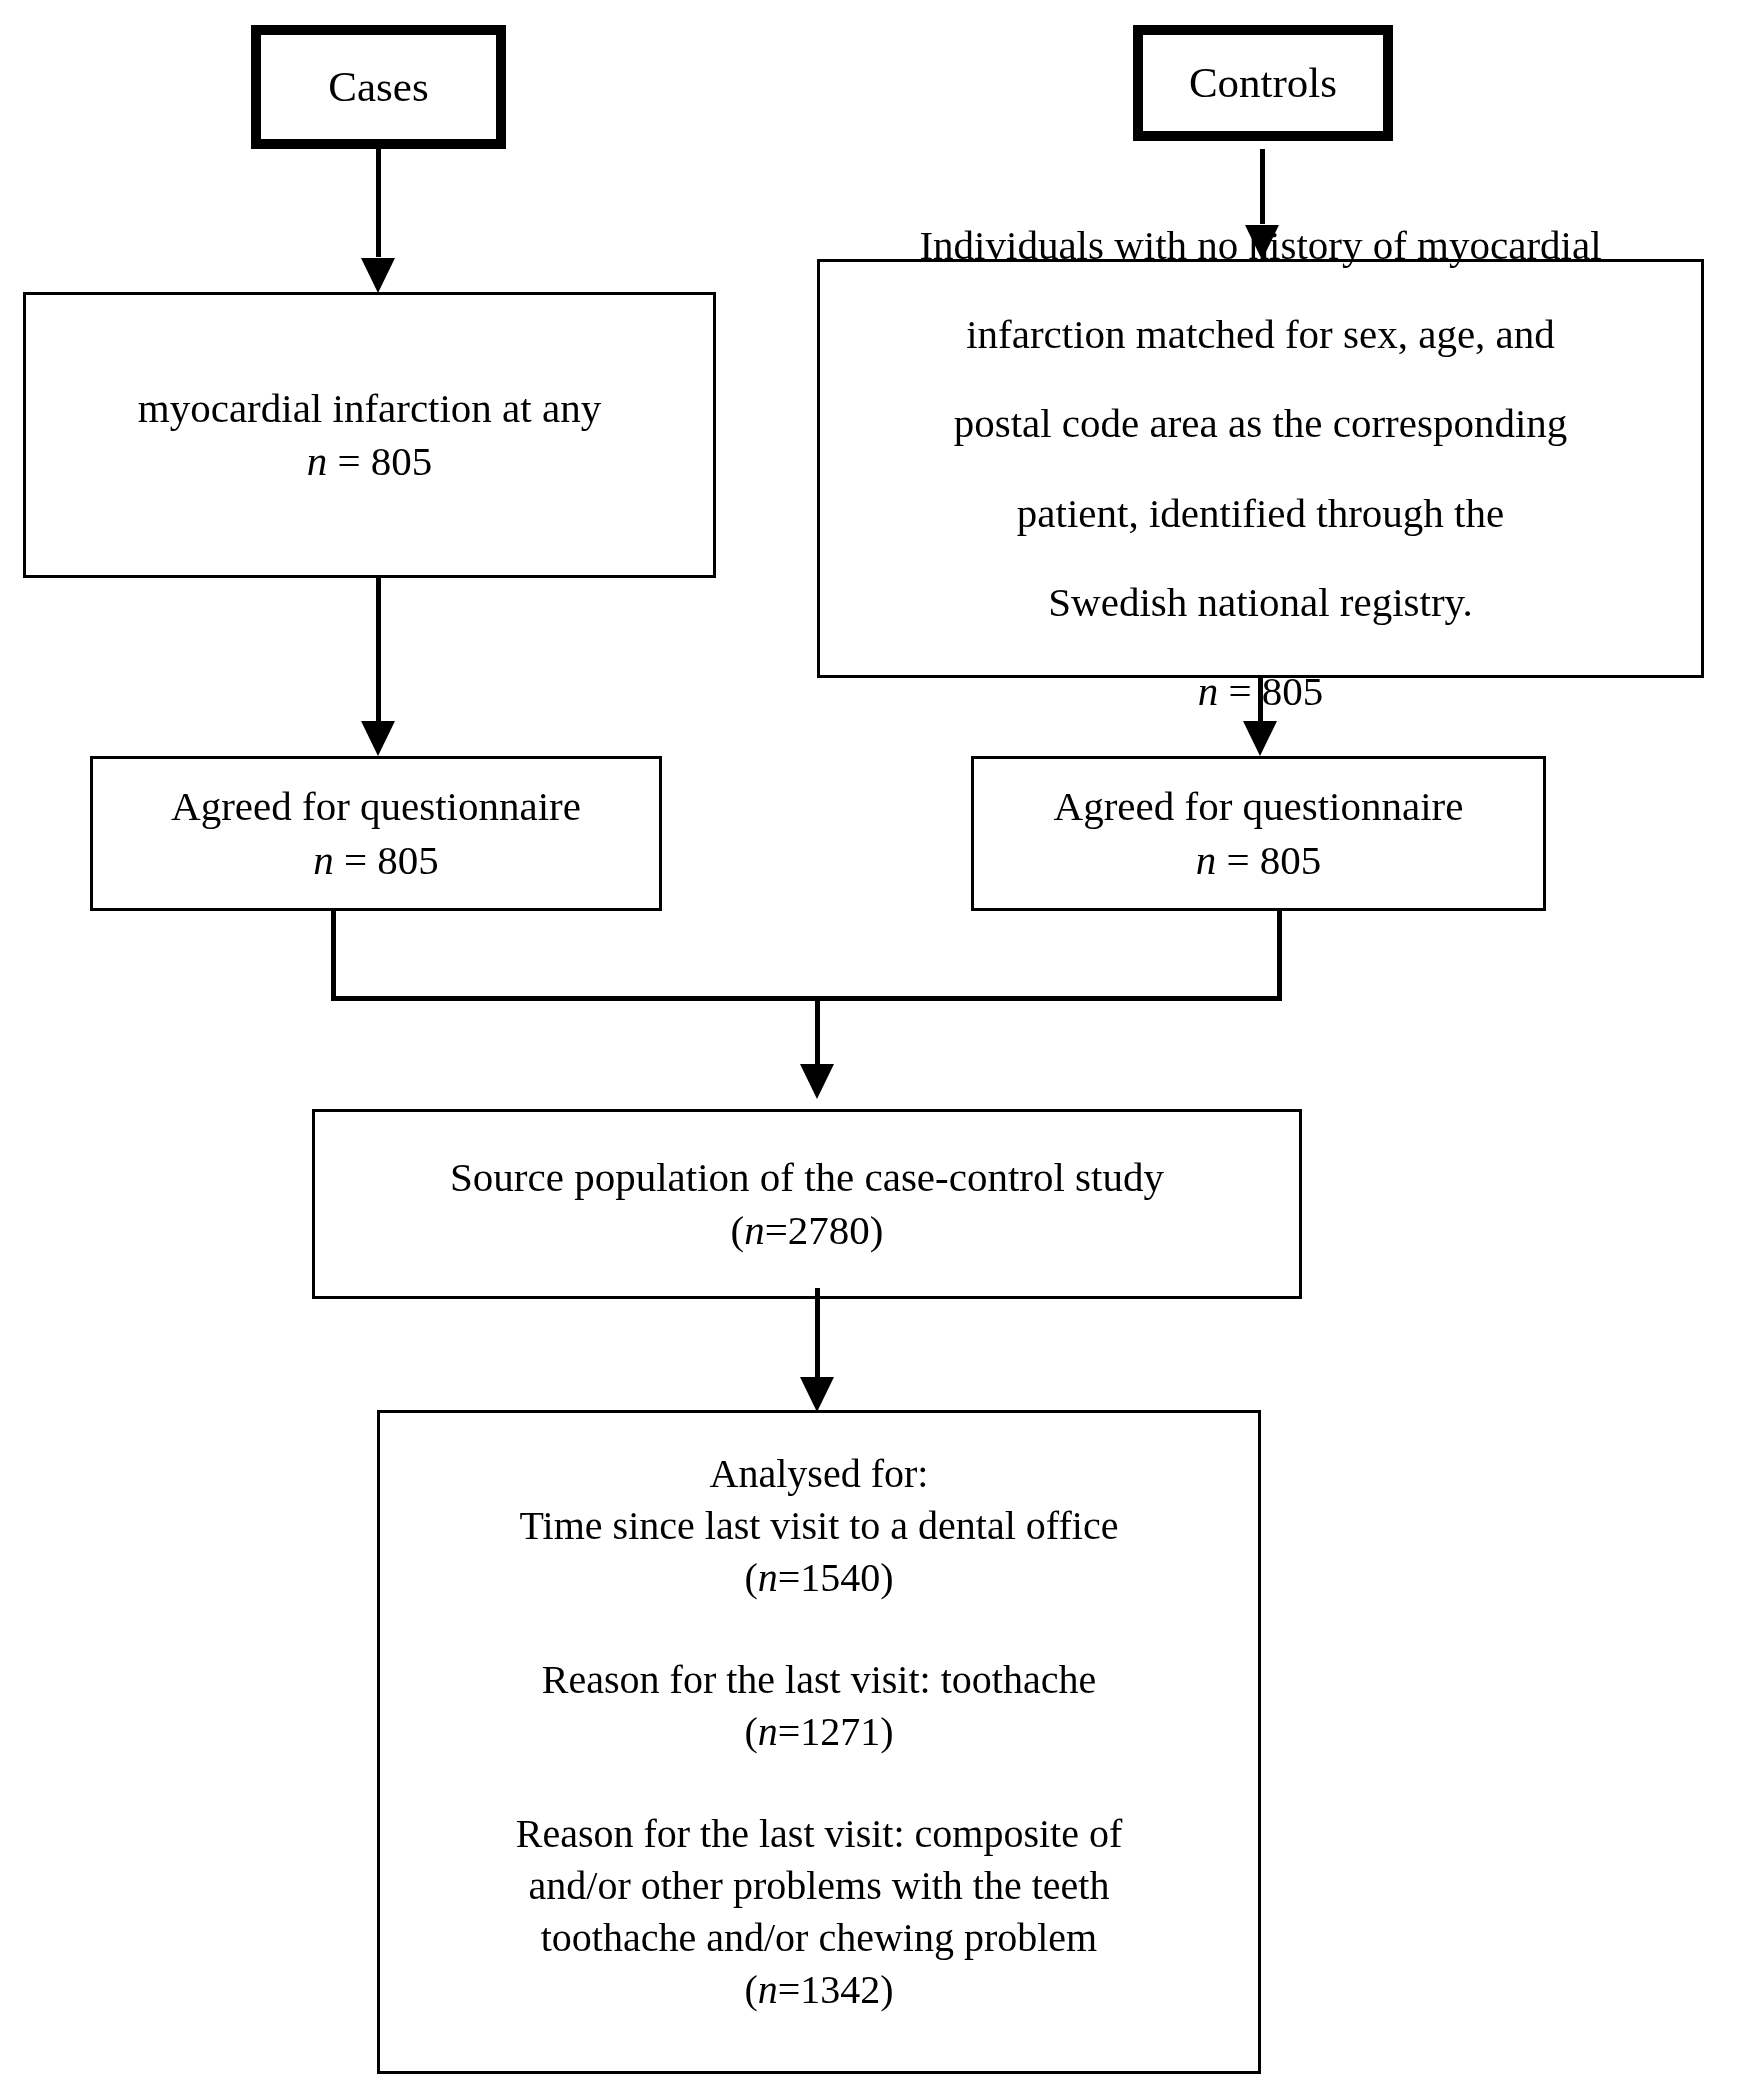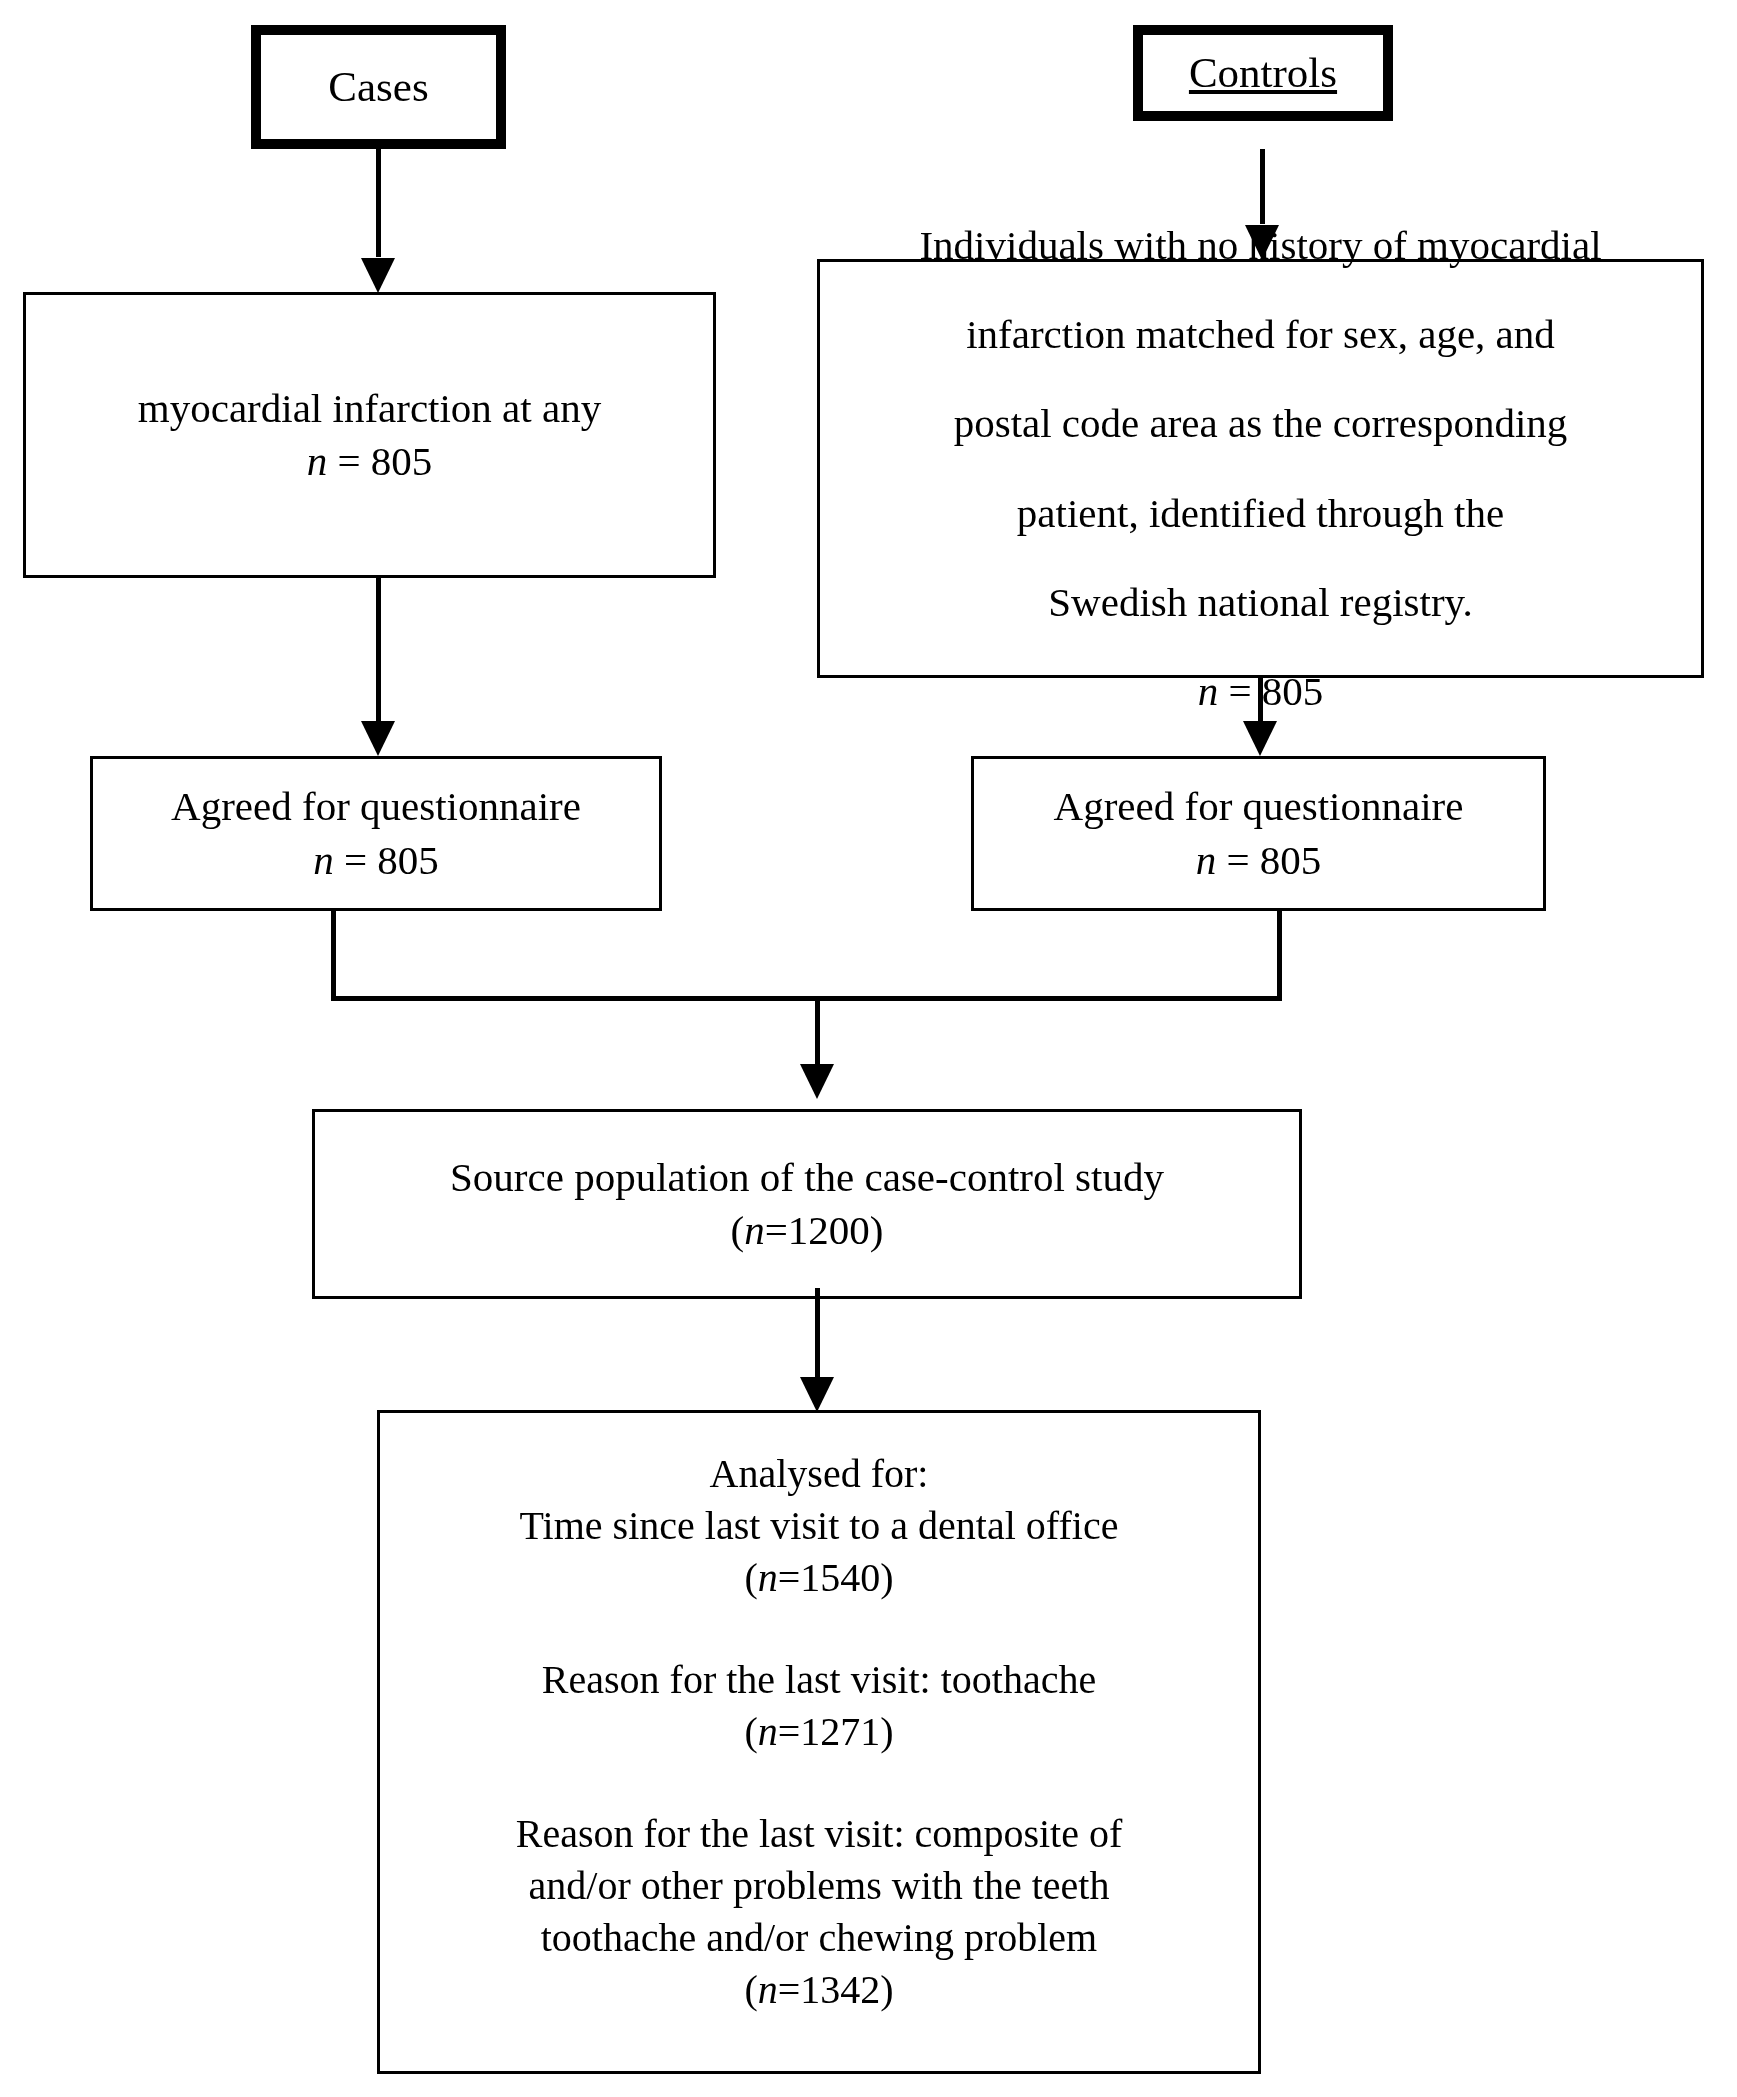--- a/index.html
+++ b/index.html
@@ -72,21 +72,21 @@
 
 <div id="canvas">
 
   <div class="box thick" style="left:251px; top:25px; width:255px; height:124px;">
     <span class="box-text t-head">Cases</span>
   </div>
 
   <div class="vline" style="left:376px; top:149px; height:108px;"></div>
   <div class="arrowhead" style="left:361px; top:258px;"></div>
 
-  <div class="box thick" style="left:1133px; top:25px; width:260px; height:96px;text-decoration:underline;">
+  <div class="box thick" style="left:1133px; top:25px; width:260px; height:116px;">
     <span class="box-text t-head">Controls</span>
   </div>
 
   <div class="vline" style="left:1260px; top:149px; height:75px;"></div>
   <div class="arrowhead" style="left:1245px; top:225px;"></div>
 
   <div class="box" style="left:23px; top:292px; width:693px; height:286px;">
     <span class="box-text t-body">myocardial infarction at any</span>
     <span class="box-text t-body"><span class="nitalic">n</span><span> = 805</span></span>
   </div>
@@ -117,21 +117,21 @@
   </div>
 
   <div class="vline" style="left:331px; top:911px; height:89px;"></div>
   <div class="vline" style="left:1277px; top:911px; height:89px;"></div>
   <div class="hline" style="left:331px; top:996px; width:951px;"></div>
   <div class="vline" style="left:815px; top:996px; height:68px;"></div>
   <div class="arrowhead" style="left:800px; top:1064px;"></div>
 
   <div class="box" style="left:312px; top:1097px; width:990px; height:190px;margin-top:12px;">
     <span class="box-text t-body">Source population of the case-control study</span>
-    <span class="box-text t-body"><span>(</span><span class="nitalic">n</span><span>=1200)</span></span>
+    <span class="box-text t-body"><span>(</span><span class="nitalic">n</span><span>=2780)</span></span>
   </div>
 
   <div class="vline" style="left:815px; top:1288px; height:90px;"></div>
   <div class="arrowhead" style="left:800px; top:1377px;"></div>
 
   <div class="box" style="left:377px; top:1410px; width:884px; height:664px; justify-content:flex-start; padding-top:35px;">
 
     <span class="box-text t-body2">Analysed for:</span>
     <span class="box-text t-body2">Time since last visit to a dental office</span>
     <span class="box-text t-body2"><span>(</span><span class="nitalic">n</span><span>=1540)</span></span>

